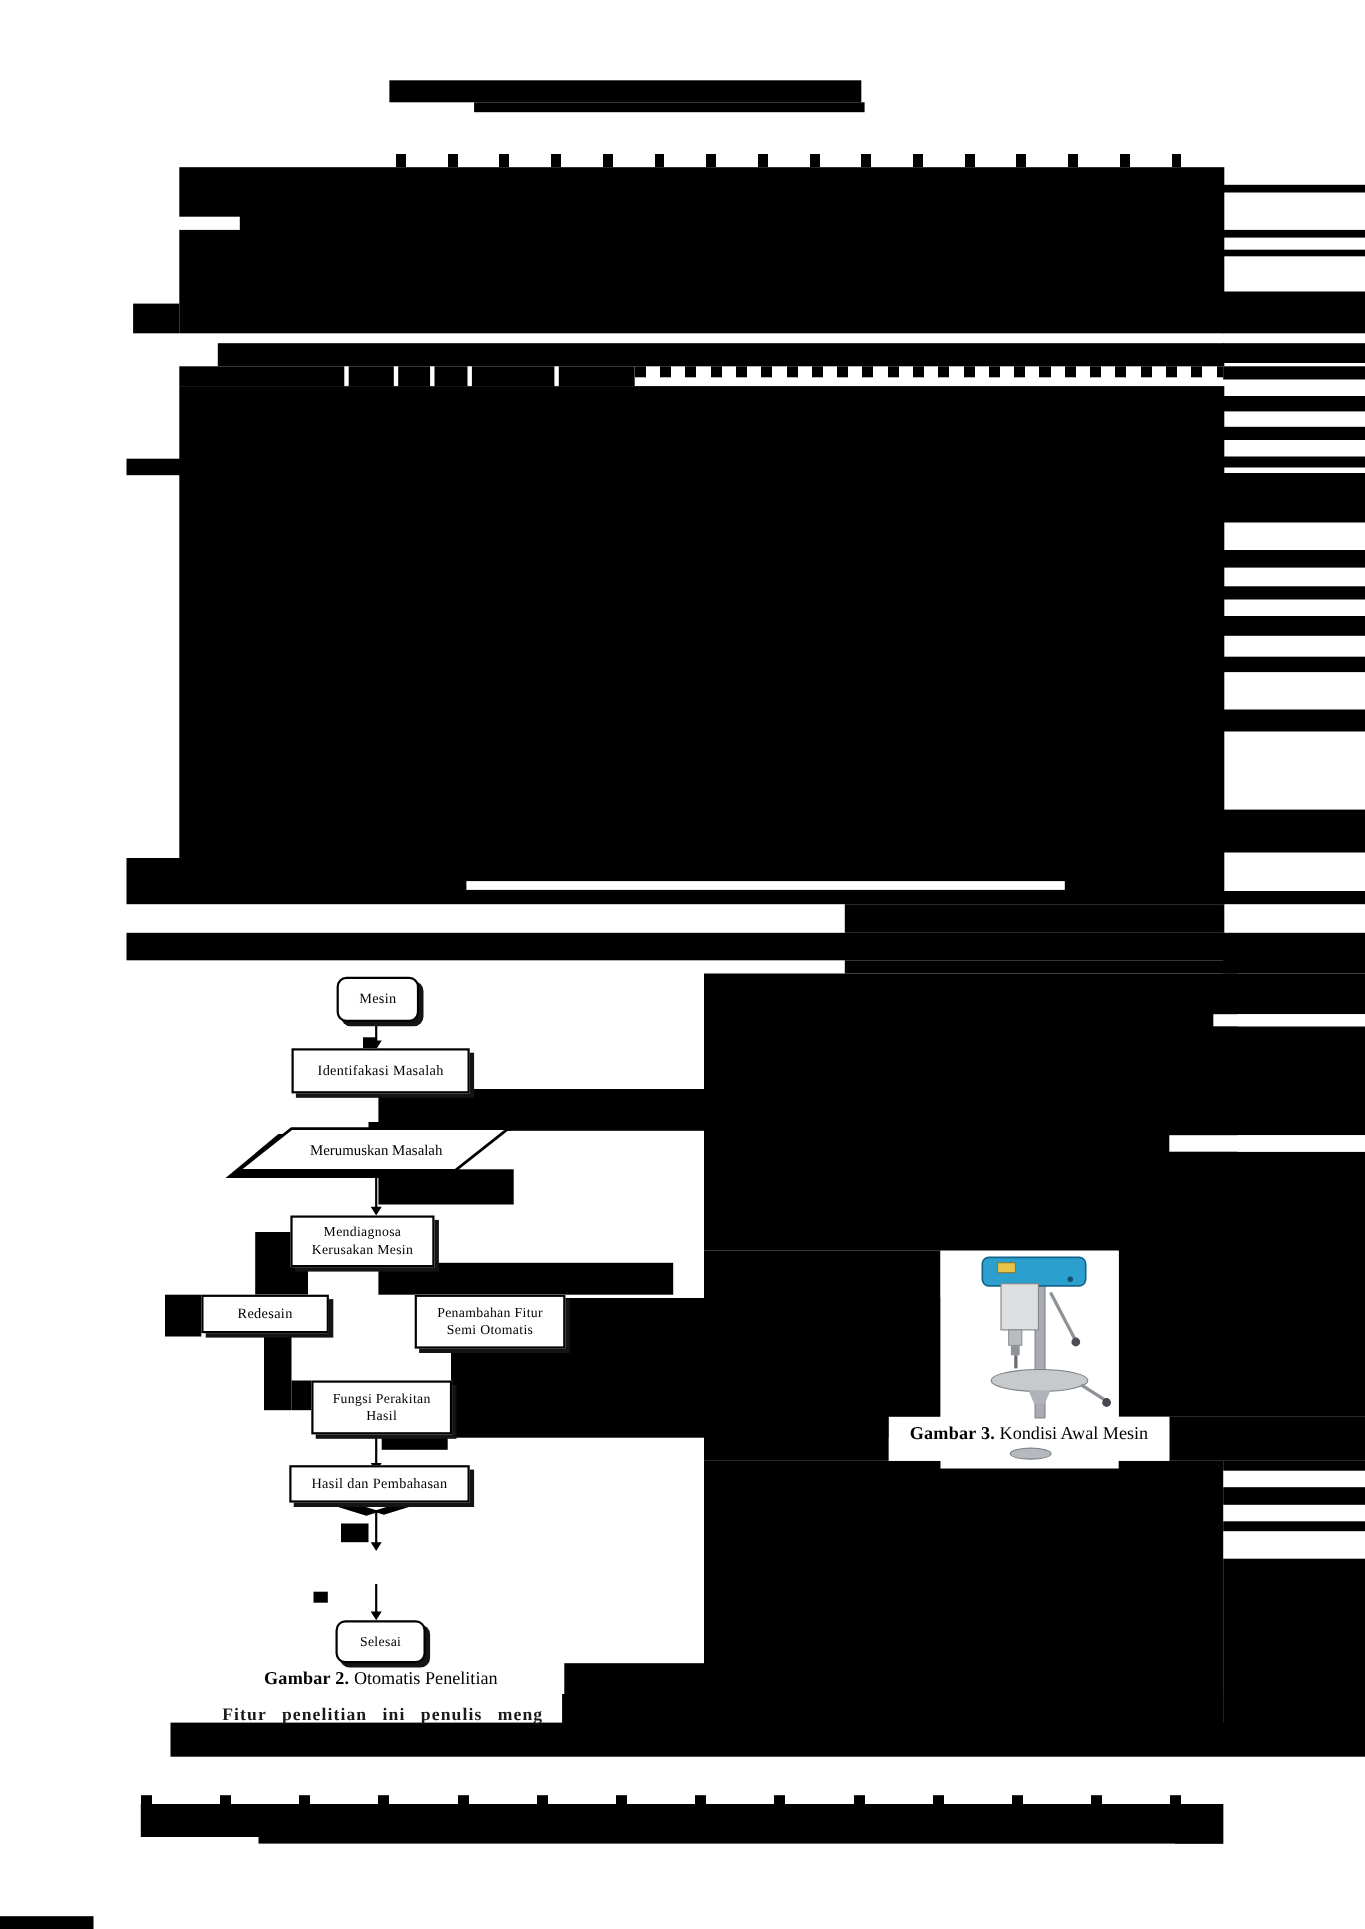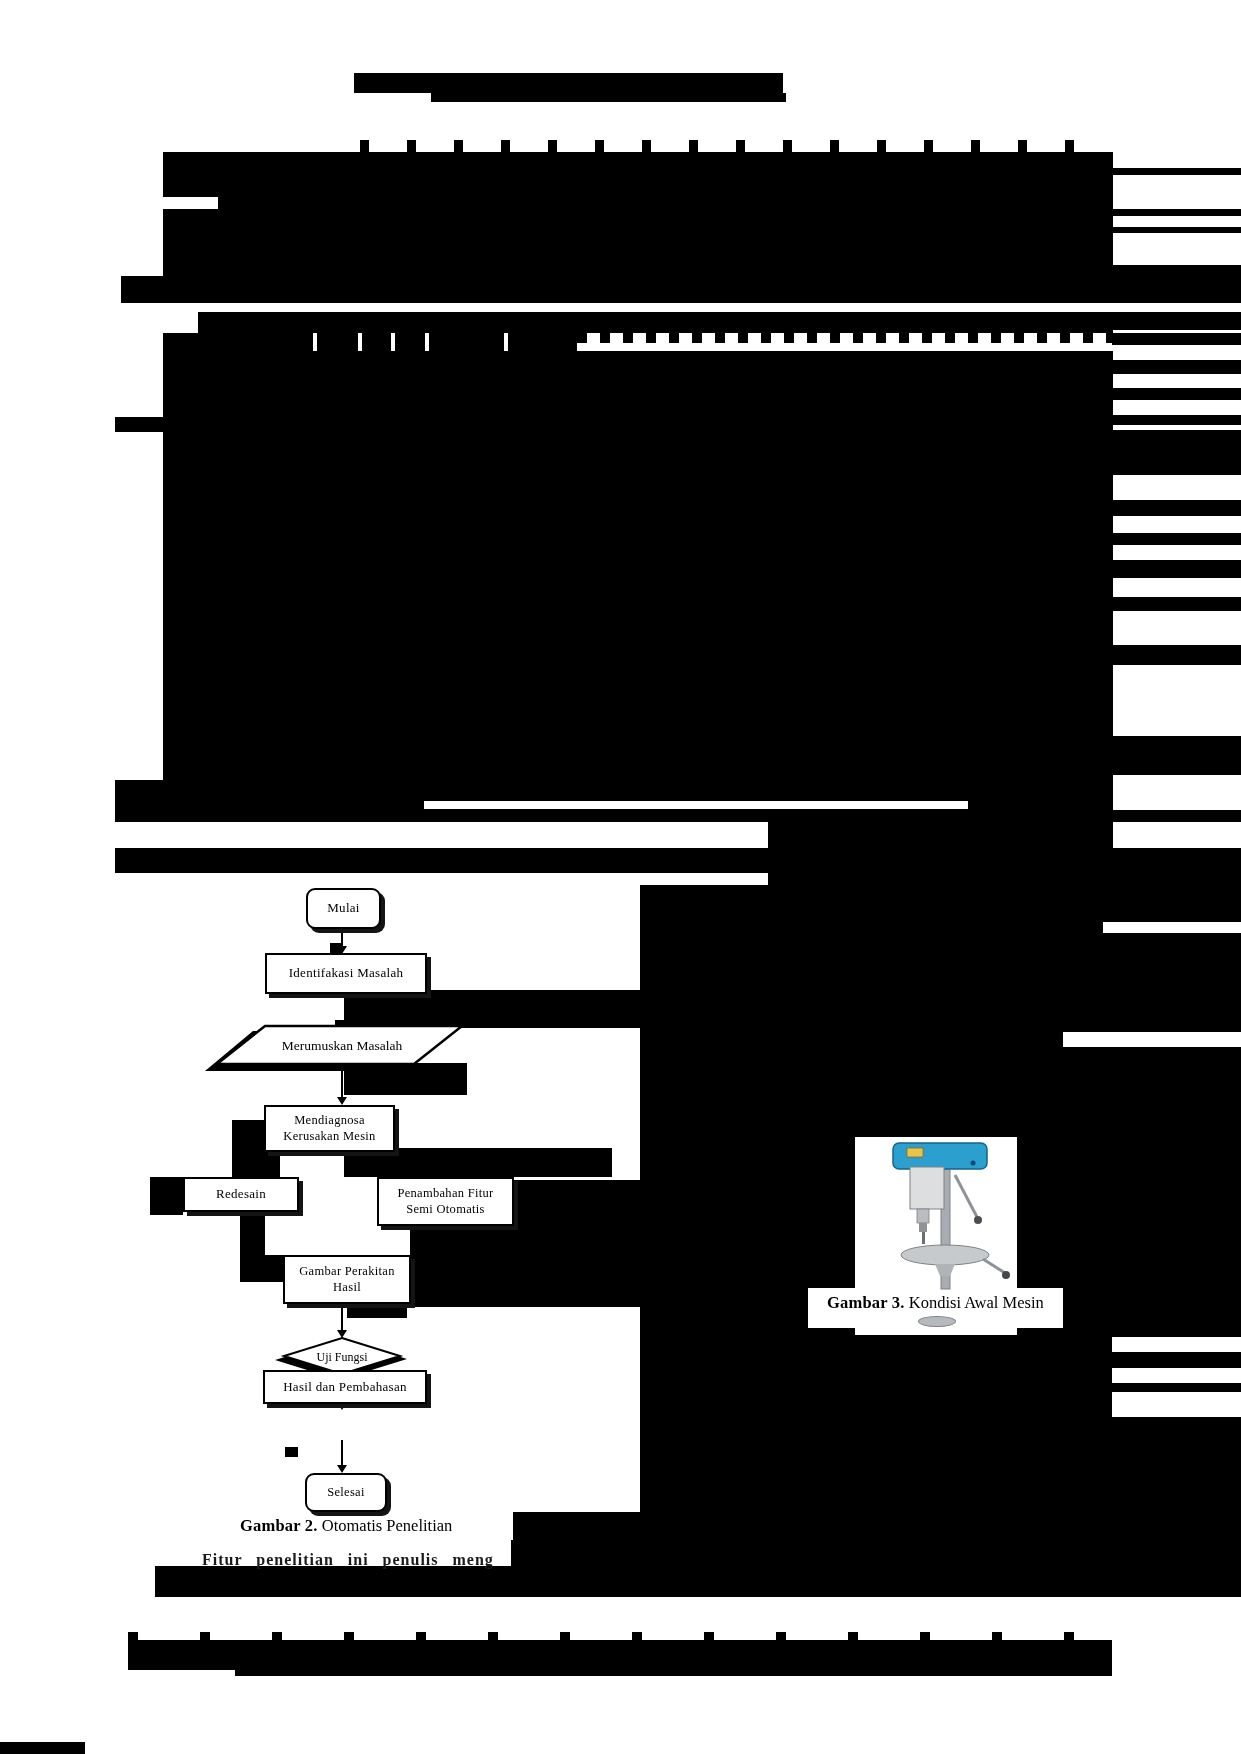--- a/index.html
+++ b/index.html
@@ -149,21 +149,21 @@
   <div class="vline" style="left:341px;top:1063px;height:36px"></div>
   <div class="ahead" style="left:337px;top:1097px"></div>
   <div class="vline" style="left:341px;top:1300px;height:33px"></div>
   <div class="ahead" style="left:337px;top:1330px"></div>
   <div class="vline" style="left:341px;top:1372px;height:32px"></div>
   <div class="ahead" style="left:337px;top:1402px"></div>
   <div class="vline" style="left:341px;top:1440px;height:27px"></div>
   <div class="ahead" style="left:337px;top:1465px"></div>
 
   <div class="node round" style="left:306px;top:888px;width:71px;height:37px">
-    <span>Mulai</span>
+    <span>Mesin</span>
   </div>
 
   <div class="node" style="left:265px;top:953px;width:158px;height:37px">
     <span>Identifakasi  Masalah</span>
   </div>
 
   <svg style="left:205px;top:1022px;z-index:6" width="275" height="48" viewBox="0 0 275 48">
     <polygon points="48,-1 245,-1 197,39 0,39" transform="translate(0,10)" fill="#000"></polygon>
     <polygon points="60,4 257,4 209,42 12,42" fill="#fff" stroke="#000" stroke-width="2.5"></polygon>
     <text x="137" y="28" text-anchor="middle" font-size="13.5" font-family="Liberation Serif, serif">Merumuskan Masalah</text>
@@ -175,31 +175,31 @@
 
   <div class="node" style="left:183px;top:1177px;width:112px;height:31px">
     <span>Redesain</span>
   </div>
 
   <div class="node two" style="left:377px;top:1177px;width:133px;height:45px">
     <span><span>Penambahan Fitur</span><br><span>Semi Otomatis</span></span>
   </div>
 
   <div class="node two" style="left:283px;top:1255px;width:124px;height:45px">
-    <span><span>Gambar Perakitan</span><br><span>Hasil</span></span>
+    <span><span>Fungsi Perakitan</span><br><span>Hasil</span></span>
   </div>
 
   <svg style="left:282px;top:1334px;z-index:6" width="124" height="46" viewBox="0 0 124 46">
     <polygon points="60,4 118,22 60,40 2,22" transform="translate(-9,4)" fill="#000"></polygon>
     <polygon points="60,4 118,22 60,40 2,22" transform="translate(7,3)" fill="#000"></polygon>
     <polygon points="60,4 118,22 60,40 2,22" fill="#fff" stroke="#000" stroke-width="2"></polygon>
     <text x="60" y="26.5" text-anchor="middle" font-size="12" font-family="Liberation Serif, serif">Uji Fungsi</text>
   </svg>
 
-  <div class="node" style="left:263px;top:1370px;width:160px;height:30px">
+  <div class="node" style="left:263px;top:1332px;width:160px;height:30px">
     <span>Hasil dan Pembahasan</span>
   </div>
 
   <div class="node round" style="left:305px;top:1473px;width:78px;height:35px">
     <span style="font-size:12.5px">Selesai</span>
   </div>
 
   <div class="cap" style="left:240px;top:1516px">
     <b>Gambar 2.</b><span> Otomatis Penelitian</span>
   </div>

